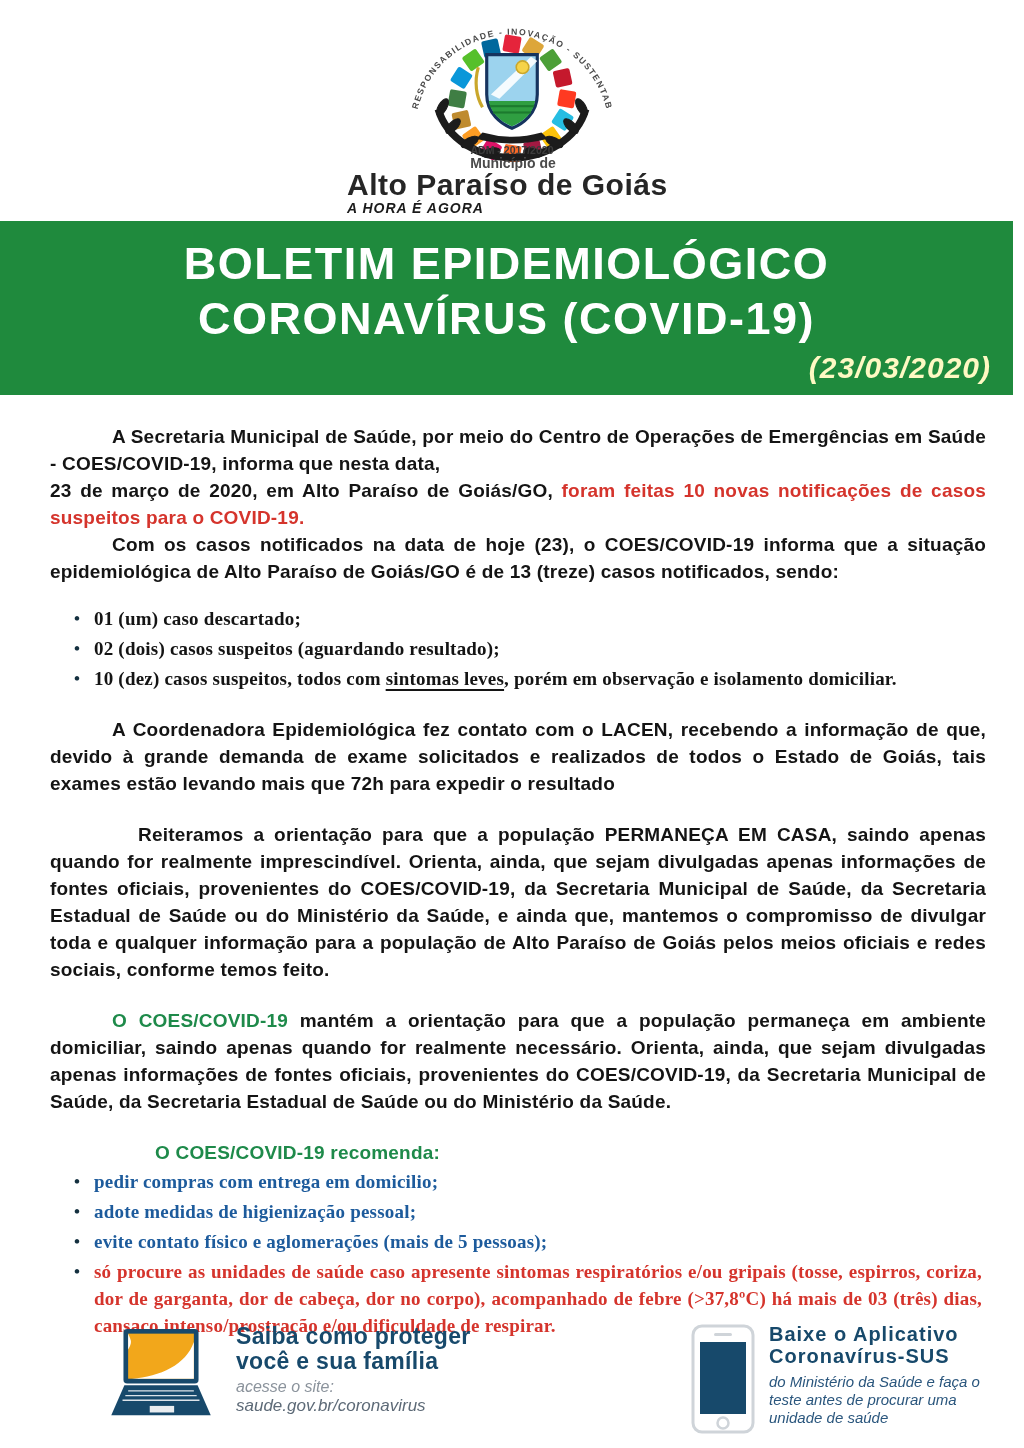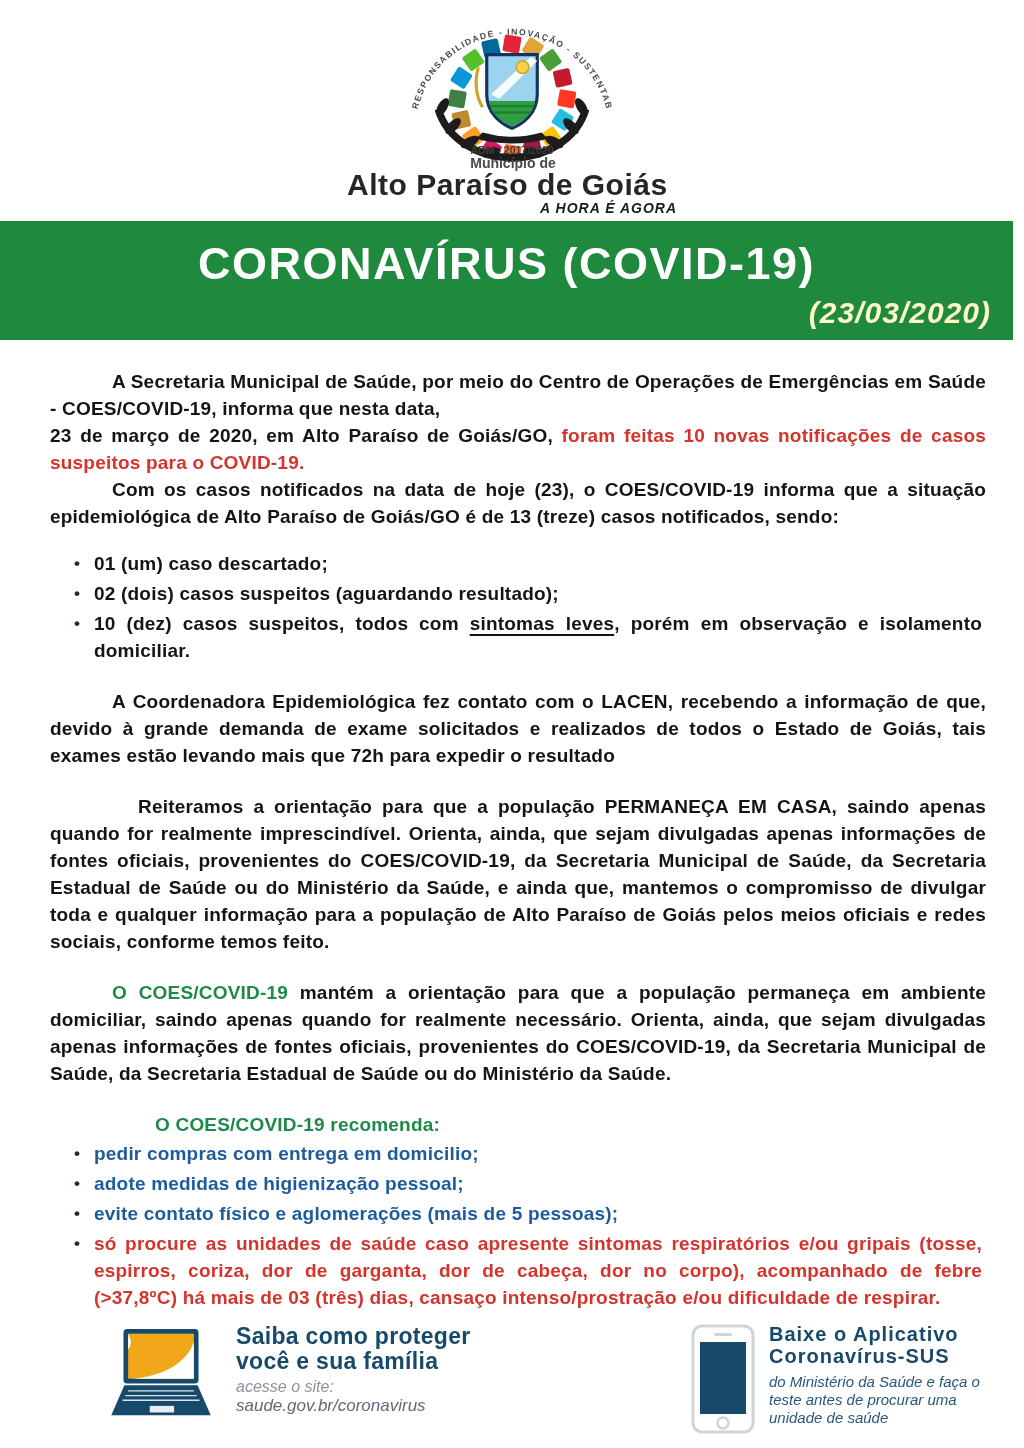--- a/index.html
+++ b/index.html
@@ -7,21 +7,21 @@
     width:1024px;height:1448px;overflow:hidden;position:relative;
     font-family:"Liberation Sans",sans-serif;
     -webkit-font-smoothing:antialiased;
   }
   
   .crest-wrap{width:100%;padding-top:4px;text-align:center;}
   .crest-svg{display:block;margin:0 auto;}
   .muni-block{width:330px;margin:-6px auto 0;text-align:left;line-height:1.02;}
   .muni-small{font-size:14px;color:#4a4a4a;font-weight:bold;margin-left:2px;text-align:center;}
   .muni-name{font-size:30px;font-weight:bold;color:#262626;letter-spacing:0.5px;}
-  .muni-tag{font-size:14px;font-weight:bold;font-style:italic;color:#1b1b1b;text-align:right;letter-spacing:1px;}
+  .muni-tag{font-size:14px;font-weight:bold;font-style:italic;color:#1b1b1b;letter-spacing:1px;}
   
   .banner{
     background:var(--banner_green,#1f8a3d);
     margin:6px 11px 0 0;
     padding:16px 10px 10px 10px;
   }
   .banner-title{
     color:#fff;text-align:center;font-weight:bold;
     font-size:45px;line-height:1.22;letter-spacing:1.5px;
   }
@@ -34,21 +34,21 @@
     padding:28px 38px 0 50px;
     font-size:19px;font-weight:bold;color:#141414;
     line-height:27px;text-align:justify;letter-spacing:0.2px;
   }
   .para{margin:0;}
   .indent{text-indent:62px;}
   .indent-lg{text-indent:88px;}
   .mt-md{margin-top:24px;}
   .red-text{color:var(--red,#d5342c);}
   .green-text{color:var(--green,#1e8a4a);}
-  .ul-plain{list-style:none;margin:20px 4px 0 0;padding:0 0 0 44px;}
+  .ul-plain{list-style:none;margin:20px 4px 0 0;padding:0 0 0 44px;font-family:Liberation Serif, serif;}
   .ul-plain li{position:relative;margin-bottom:3px;}
   .ul-plain li::before{
     content:"•";position:absolute;left:-20px;top:0;
     font-size:17px;color:#14303f;
   }
   .u-underline{text-decoration:underline;text-underline-offset:4px;text-decoration-thickness:2px;}
   .rec-heading{margin:24px 0 0 105px;color:var(--green,#1e8a4a);}
   .blue-item{color:var(--blue,#1d5b9c);}
   .red-item{color:var(--red,#d5342c);}
   
@@ -127,20 +127,21 @@
     <text x="140" y="142" text-anchor="middle" font-size="10" font-weight="bold" fill="#3c3c3c">ADM - 2017/2020</text>
   </svg>
   <div class="muni-block">
     <div class="muni-small">Município de</div>
     <div class="muni-name">Alto Paraíso de Goiás</div>
     <div class="muni-tag">A HORA É AGORA</div>
   </div>
 </div>
 
 <div class="banner">
+  <div class="banner-title">BOLETIM EPIDEMIOLÓGICO</div>
   <div class="banner-title">CORONAVÍRUS (COVID-19)</div>
   <div class="banner-date">(23/03/2020)</div>
 </div>
 
 <div class="doc">
 
   <p class="para indent"><span>A Secretaria Municipal de Saúde, por meio do Centro de Operações de Emergências em Saúde - COES/COVID-19, informa que nesta data,</span><br><span>23 de março de 2020, em Alto Paraíso de Goiás/GO, </span><span class="red-text">foram feitas 10 novas notificações de casos suspeitos para o COVID-19.</span></p>
 
   <p class="para indent">Com os casos notificados na data de hoje (23), o COES/COVID-19 informa que a situação epidemiológica de Alto Paraíso de Goiás/GO é de 13 (treze) casos notificados, sendo:</p>
 

